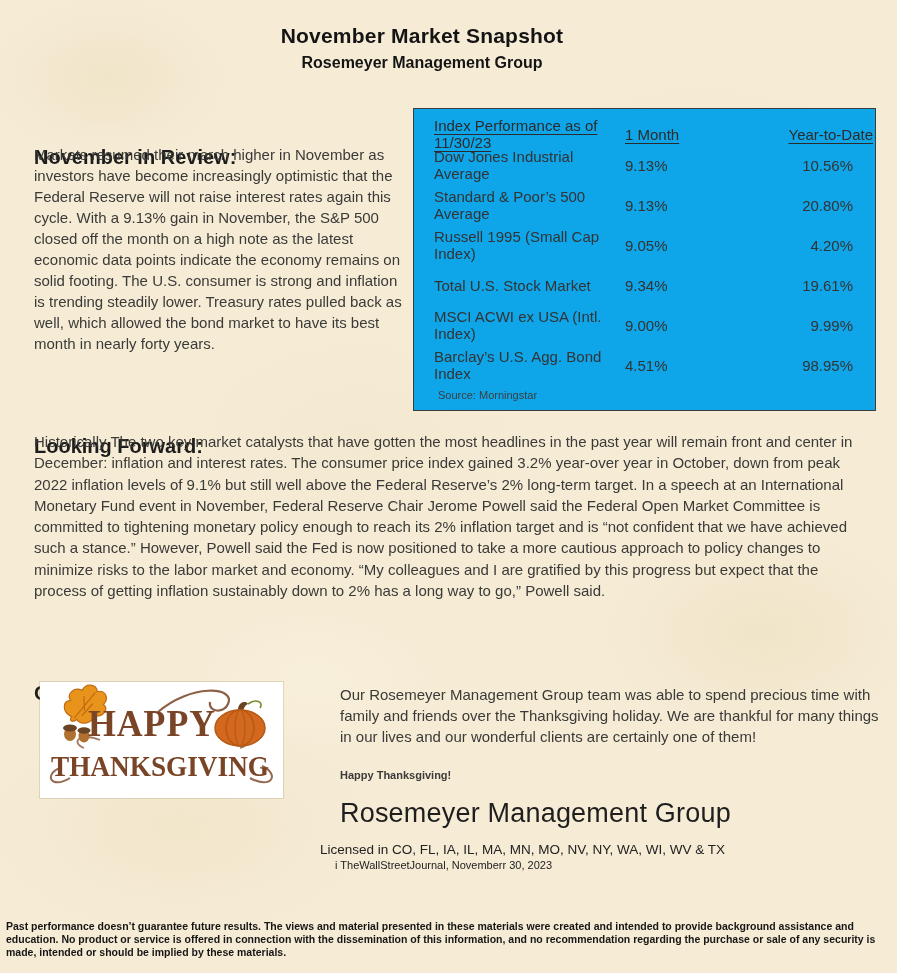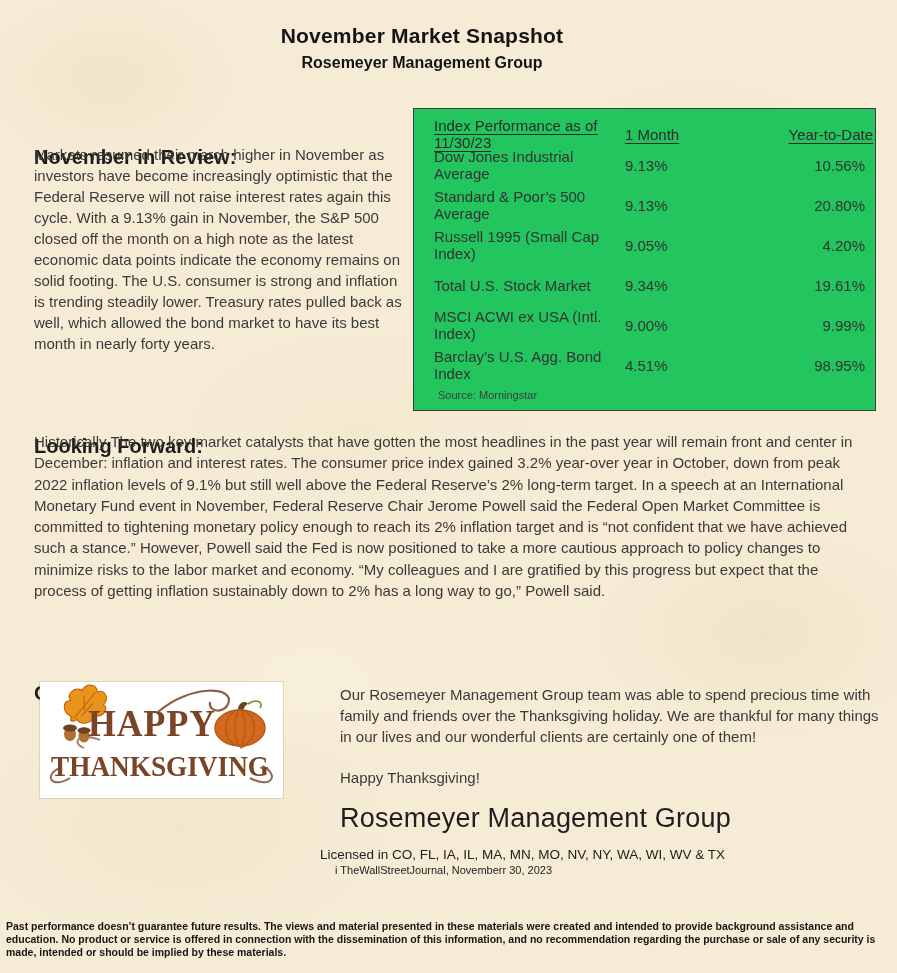--- a/index.html
+++ b/index.html
@@ -23,46 +23,46 @@
   .hdr h1 { font-size:21px; font-weight:bold; letter-spacing:.2px; }
   .hdr h2 { font-size:16px; font-weight:bold; margin-top:6px; }
 
   .sec-head { font-size:20px; font-weight:bold; color:#1c1c1c;margin-top:36px; }
 
   .review-head { position:absolute; left:34px; top:110px; }
   .review-body { position:absolute; left:34px; top:144px; width:374px; font-size:15px; line-height:21px; }
 
   .perf-table {
     position:absolute; left:413px; top:108px; width:463px; height:303px;
-    background:#22c55e; border:1px solid #3c3c3c;
+    background:#0ea5e9; border:1px solid #3c3c3c;
     font-size:15px; color:#333;
   }
   .pt-row, .pt-header {
     display:grid; grid-template-columns:1fr 112px 138px;
     align-items:center; padding-left:20px;
   }
   .pt-header { height:36px; padding-top:8px; }
   .pt-h { font-size:15px; text-decoration:underline; text-underline-offset:3px; color:#2b2b2b; }
   .pt-h.month, .pt-cell.month { padding-right:6px; }
   .pt-h.ytd { text-align:right; padding-right:2px; }
-  .pt-cell.ytd { text-align:right; padding-right:10px; }
+  .pt-cell.ytd { text-align:right; padding-right:22px; }
   .pt-row { height:40px; }
   .pt-source { margin:4px 0 0 24px; font-size:11px; color:#3d3d3d; }
 
   .forward-head { position:absolute; left:34px; top:399px; }
   .forward-body { position:absolute; left:34px; top:431px; width:836px; font-size:15px; line-height:21.3px; }
 
   .personal-head { position:absolute; left:34px; top:646px; }
 
   .tg-img { position:absolute; left:40px; top:682px; width:243px; height:116px;
             box-shadow:0 0 0 1px rgba(160,140,100,.25); }
 
   .personal-right { position:absolute; left:340px; top:684px; width:545px; }
   .personal-body { font-size:15px; line-height:21px; width:540px; }
-  .personal-closing { font-size:15px; margin-top:22px; }
+  .personal-closing { font-size:11px; margin-top:22px;font-weight:bold; }
   .company-big { font-size:27px; font-weight:normal; color:#1e1e1e; margin-top:17px; letter-spacing:.2px; }
   .fine { margin-left:-20px; margin-top:12px; color:#222; }
   .fine .l1, .fine .l2 { font-size:13.5px; line-height:17px; }
   .fine .l3 { font-size:11px; margin-left:15px; margin-top:1px; }
 
   .disclaimer {
     position:absolute; left:6px; top:920px; width:885px;
     font-size:10.5px; font-weight:600; line-height:13px; color:#161616;
   }
 </style>

